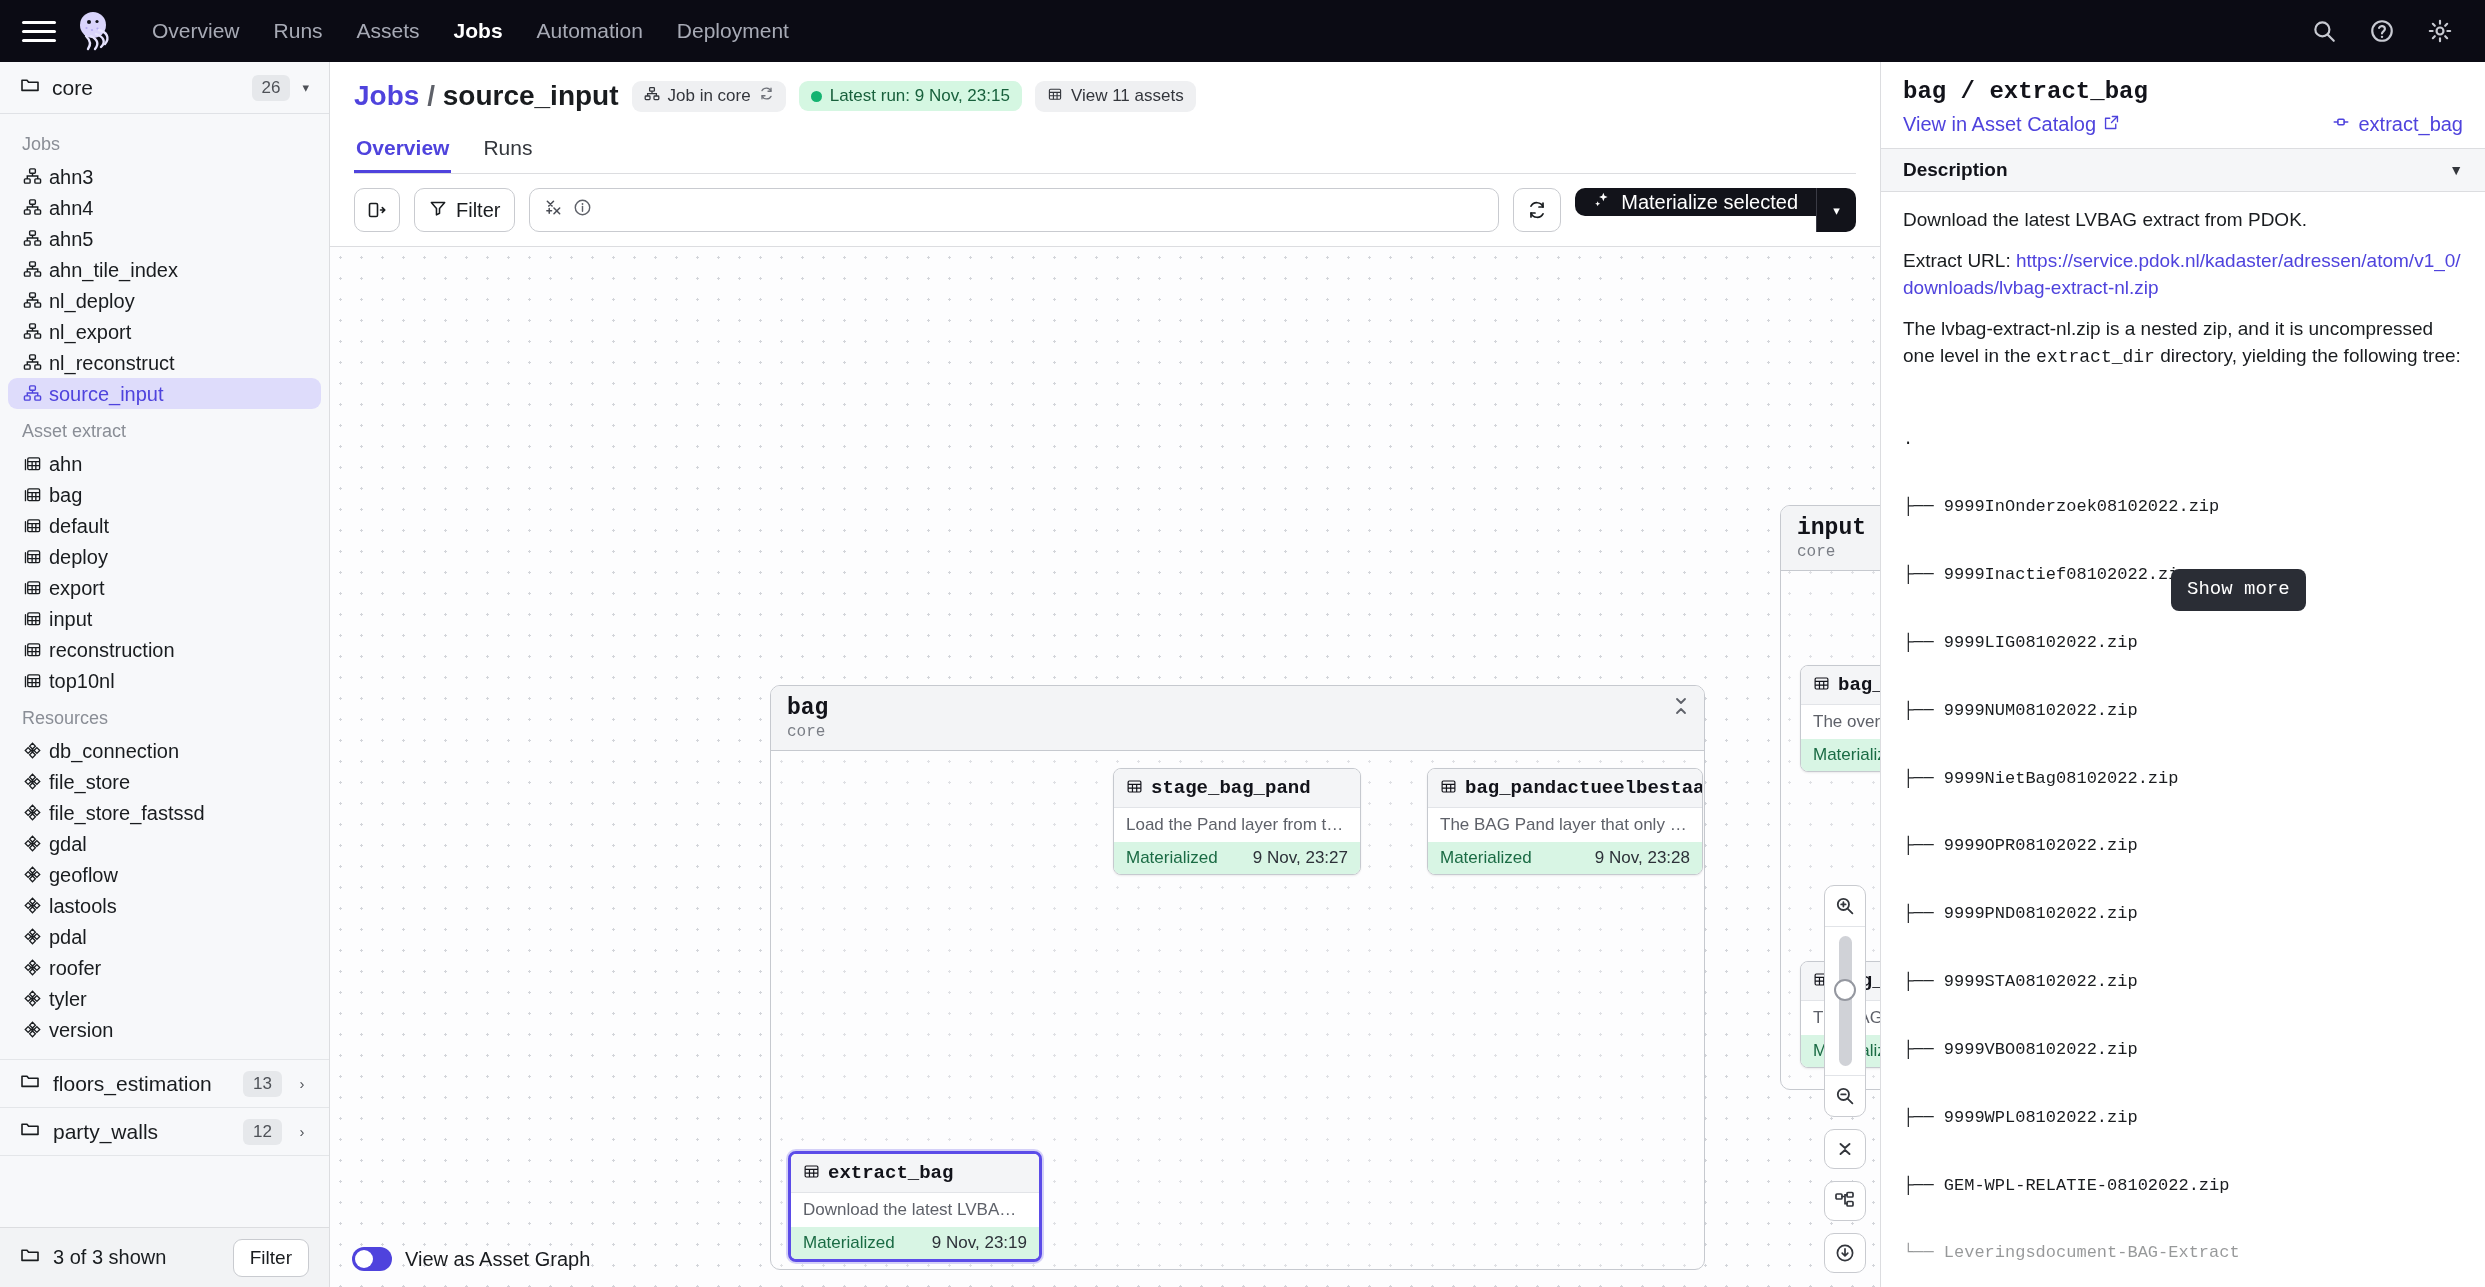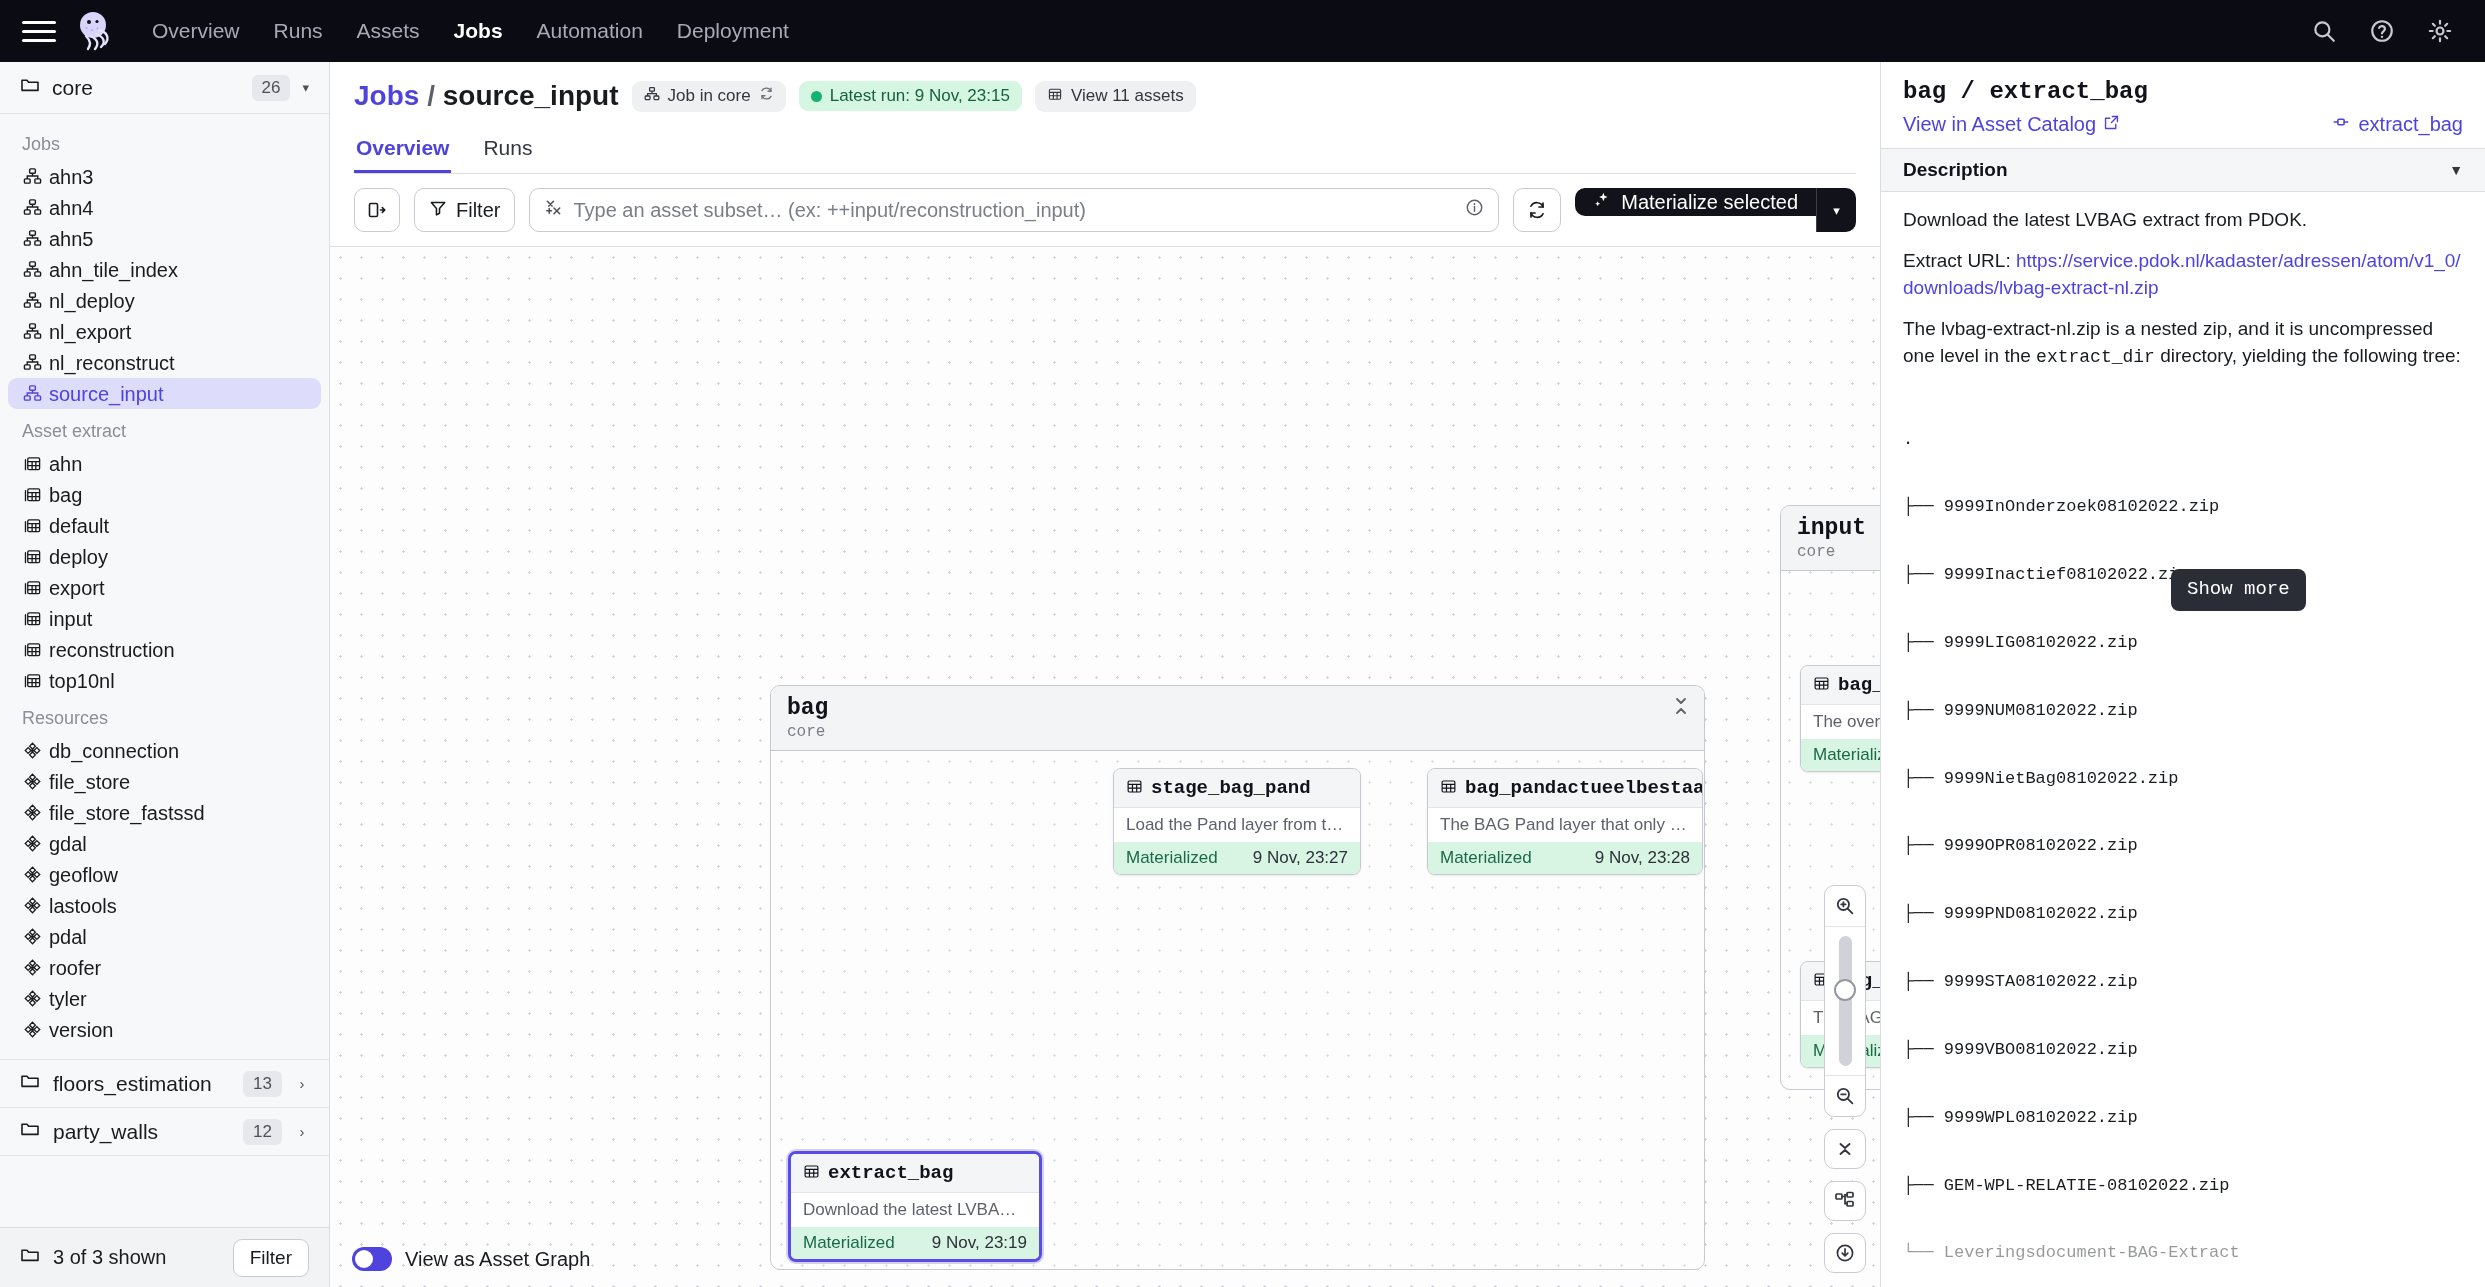--- a/index.html
+++ b/index.html
@@ -648,21 +648,20 @@
         </span>
         <span>Filter</span>
       </div>
       <div class="searchbox">
         <span>
           <svg width="19" height="19" viewBox="0 0 20 20" fill="none" stroke="#4A4D55" stroke-width="1.6">
             <path d="M3.5 3.5l5 5M10 3.5l-5 5M10.5 10.5l6 6M16.5 10.5l-6 6" stroke-linecap="round"></path>
             <path d="M3 13.5h5M5.5 11v5" stroke-linecap="round"></path>
           </svg>
         </span>
-        <input type="text" placeholder="Type an asset subset… (ex: ++input/reconstruction_input)" style="">
         <span>
           <svg width="19" height="19" viewBox="0 0 20 20" fill="none" stroke="#5E6169" stroke-width="1.5">
             <circle cx="10" cy="10" r="7.6"></circle>
               <path d="M10 9v5" stroke-linecap="round"></path>
               <circle cx="10" cy="6.3" r="0.95" fill="#5E6169" stroke="none"></circle>
           </svg>
         </span>
       </div>
       <div class="tb-btn" style="width:48px;justify-content:center;padding:0">
         <svg width="20" height="20" viewBox="0 0 20 20" fill="none" stroke="#191C1F" stroke-width="1.7">

